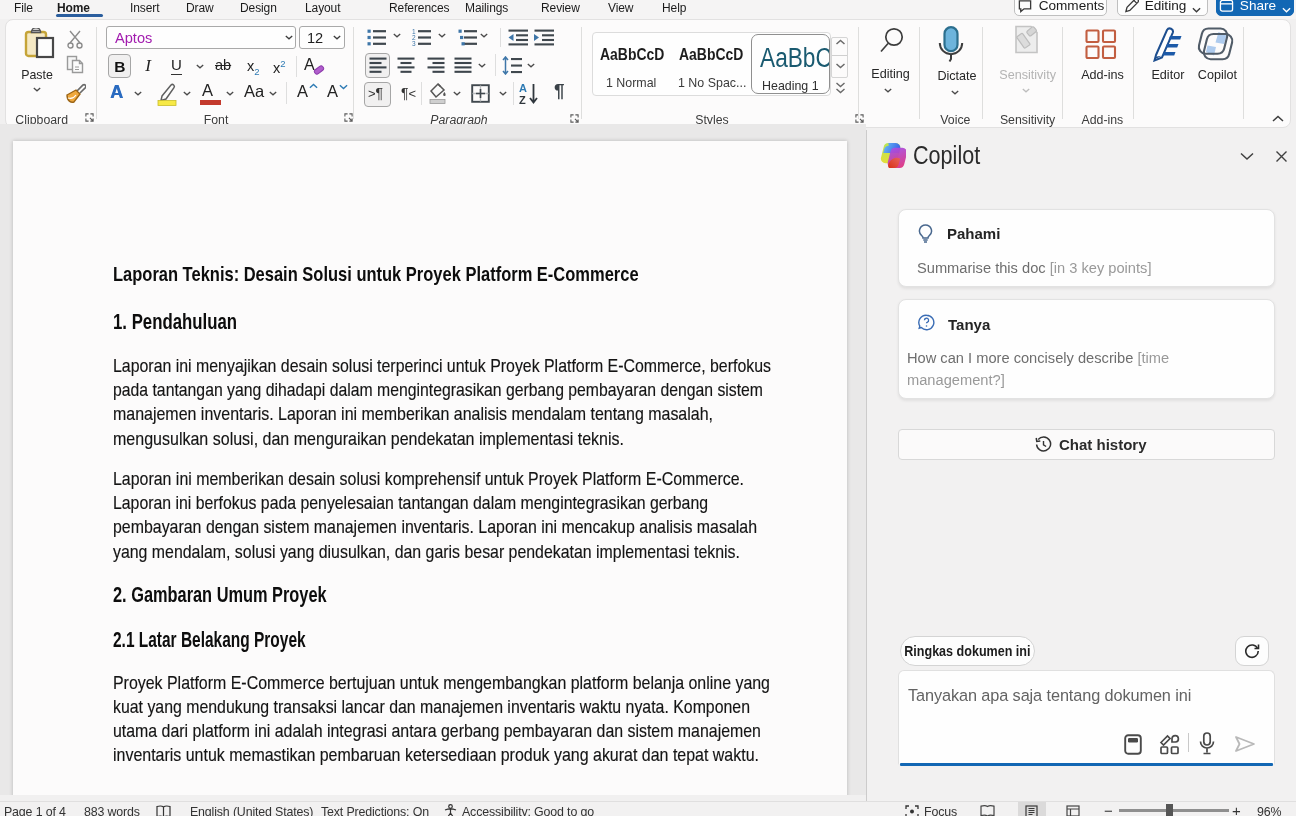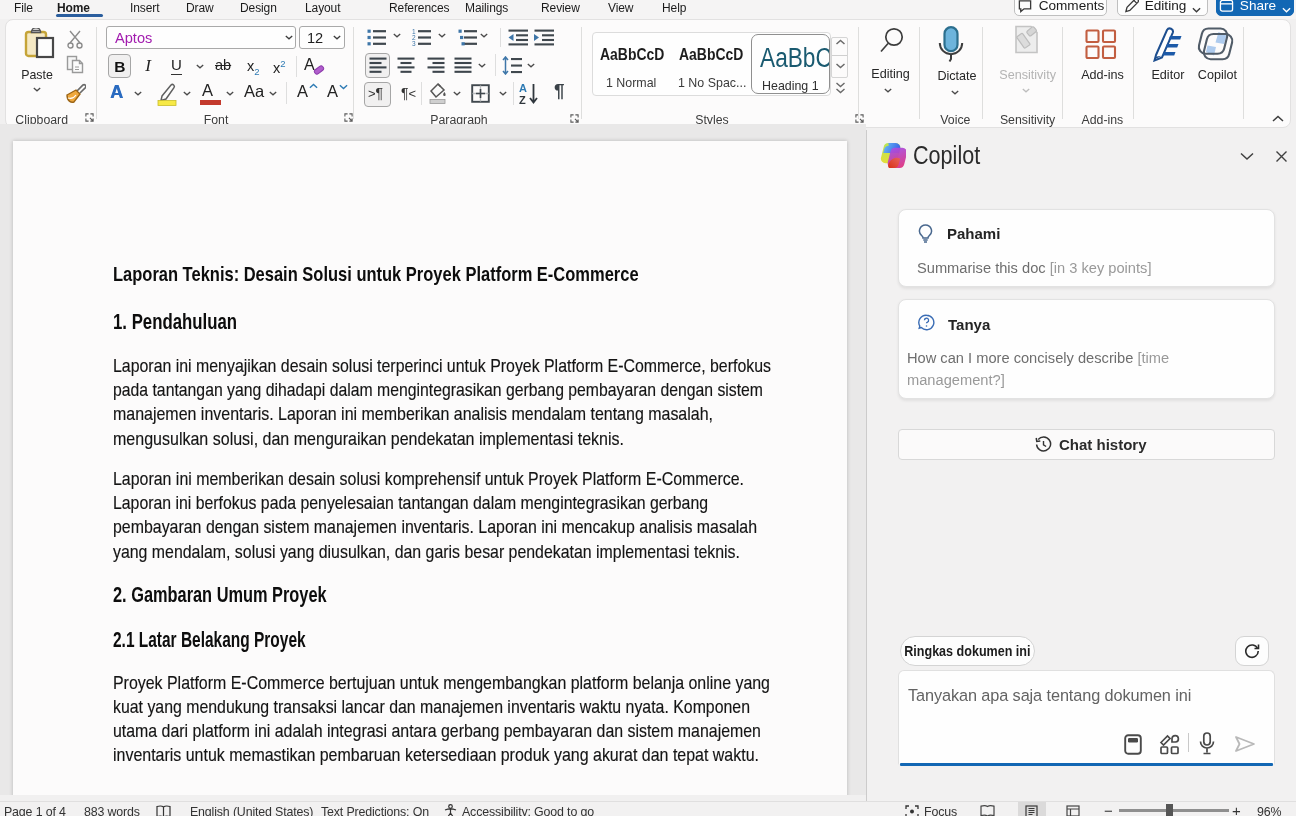--- a/index.html
+++ b/index.html
@@ -280,21 +280,21 @@
 <svg class="chev" style="left:492.6px;top:71px;" width="8" height="5" viewBox="0 0 10 6" fill="none" stroke="#4a4a4a" stroke-width="1.6">
       <path d="M1 1 l4 3.6 4-3.6"></path>
     </svg>
 <div style="position:absolute;left:507.1px;top:62px;width:1px;height:23px;background:#dedede;"></div>
 <svg style="position:absolute;left:513px;top:61.5px;" width="20" height="24" viewBox="0 0 20 24">
 <text x="0" y="10" font-size="11" font-weight="bold" fill="#2e7bb4" font-family="Liberation Sans">A</text>
 <text x="0" y="22" font-size="11" font-weight="bold" fill="#30373d" font-family="Liberation Sans">Z</text>
 <path d="M14.5 2 v17 M11 16 l3.5 4.5 3.5-4.5" fill="none" stroke="#30373d" stroke-width="1.8"></path>
 </svg>
 <div style="position:absolute;left:548px;top:60px;font-size:19px;font-weight:bold;color:#3a4248;">¶</div>
-<div class="rl" style="left:453px;top:92.5px;color:#3c3c3c;">Paragraph</div>
+<div class="rl" style="left:453px;top:92.5px;color:#3c3c3c;font-style:italic;">Paragraph</div>
 <svg class="launch" style="left:564px;top:93.7px;" width="10" height="10" viewBox="0 0 10 10" fill="none" stroke="#5a5a5a" stroke-width="1.2">
       <path d="M1 4 V1 h3 M6 1 h3 v3 M1 6 v3 h3"></path>
       <path d="M5.5 5.5 L9 9 M9 6 v3 h-3" stroke-width="1.3"></path>
     </svg>
 <div class="rdiv" style="left:574.7px;"></div>
 <div style="position:absolute;left:586.3px;top:11.8px;width:239px;height:64px;background:#fefefe;border:1px solid #dcdcdc;border-radius:4px;"></div>
 <div style="position:absolute;left:593.8px;top:26.2px;font-size:17px;font-weight:bold;color:#1d1d1d;transform:scaleX(0.82);transform-origin:0 0;line-height:17px;">AaBbCcD</div>
 <div style="position:absolute;left:599.7px;top:54.5px;font-size:13.5px;color:#3a3a3a;transform:scaleX(0.92);transform-origin:0 0;">1 Normal</div>
 <div style="position:absolute;left:672.6px;top:26.2px;font-size:17px;font-weight:bold;color:#1d1d1d;transform:scaleX(0.82);transform-origin:0 0;line-height:17px;">AaBbCcD</div>
 <div style="position:absolute;left:672.4px;top:54.5px;font-size:13.5px;color:#3a3a3a;transform:scaleX(0.92);transform-origin:0 0;">1 No Spac...</div>

